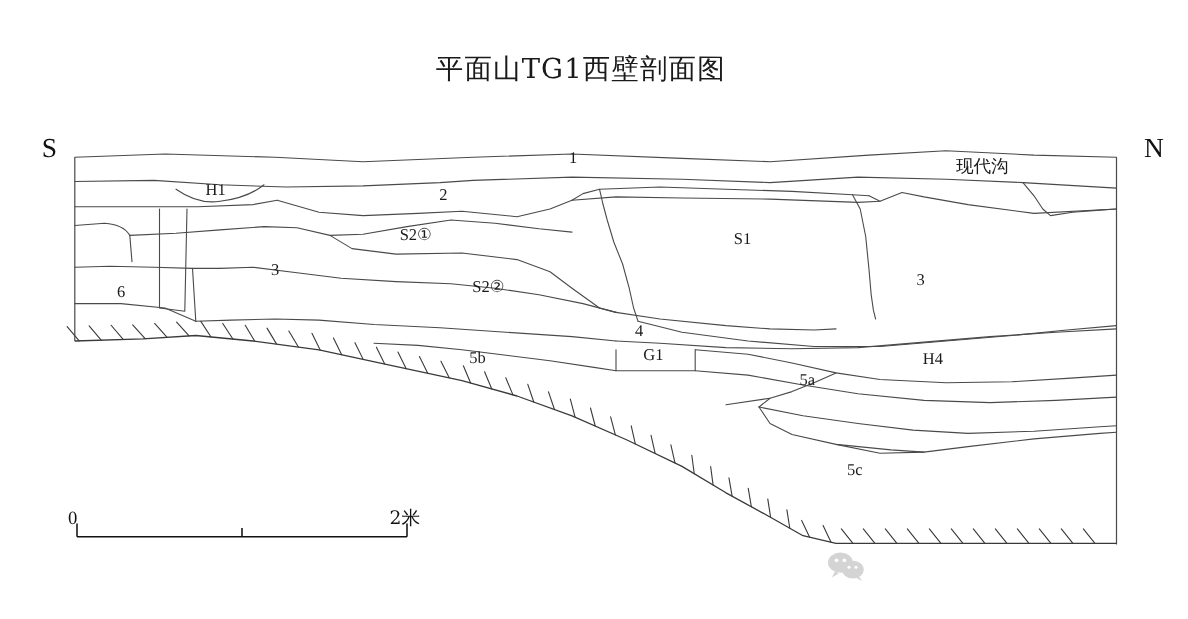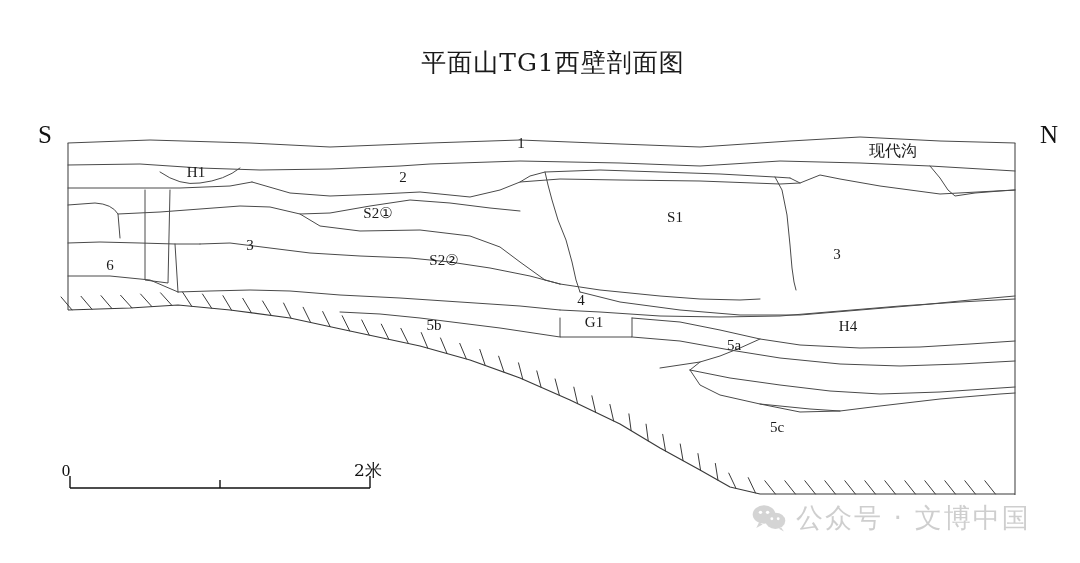--- a/index.html
+++ b/index.html
@@ -18,21 +18,20 @@
   #figure-title {
     position: absolute;
     left: 0;
     top: 46px;
     width: 1056px;
     text-align: center;
     font-size: 25px;
     letter-spacing: 1px;
     color: #1a1a1a;
     font-family: "DejaVu Serif", "Liberation Serif", serif;
-    padding-left: 25px;
   }
   #section-svg {
     position: absolute;
     left: 0;
     top: 0;
   }
   .compass-label {
     font-size: 25px;
     font-family: "Liberation Serif", "DejaVu Serif", serif;
     fill: #111111;
@@ -242,14 +241,13 @@
   <svg class="wm-icon" viewBox="0 0 48 40">
     <ellipse cx="17" cy="15" rx="16" ry="13" fill="#9a9a9a"></ellipse>
     <path d="M 10 26 L 6 34 L 15 29 Z" fill="#9a9a9a"></path>
     <circle cx="12" cy="12" r="2.4" fill="#ffffff"></circle>
     <circle cx="22" cy="12" r="2.4" fill="#ffffff"></circle>
     <ellipse cx="33" cy="24" rx="14" ry="11.5" fill="#9a9a9a"></ellipse>
     <path d="M 41 33 L 45 39 L 38 35 Z" fill="#9a9a9a"></path>
     <circle cx="28" cy="21" r="2" fill="#ffffff"></circle>
     <circle cx="37" cy="21" r="2" fill="#ffffff"></circle>
   </svg>
-  <span class="wm-text">公众号 · 文博中国</span>
 </div>
 
 </body></html>

